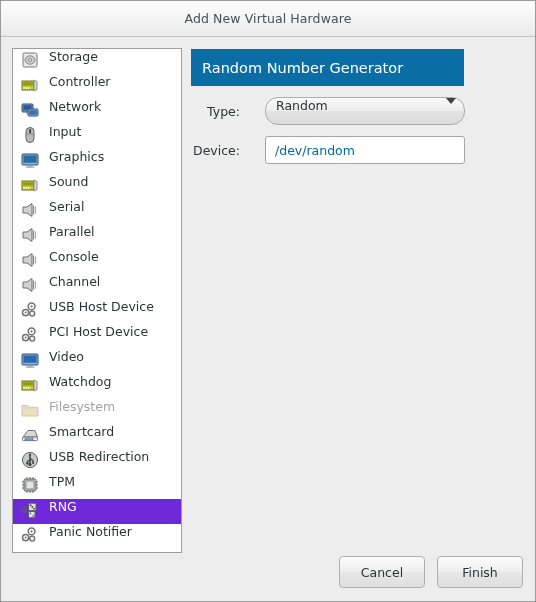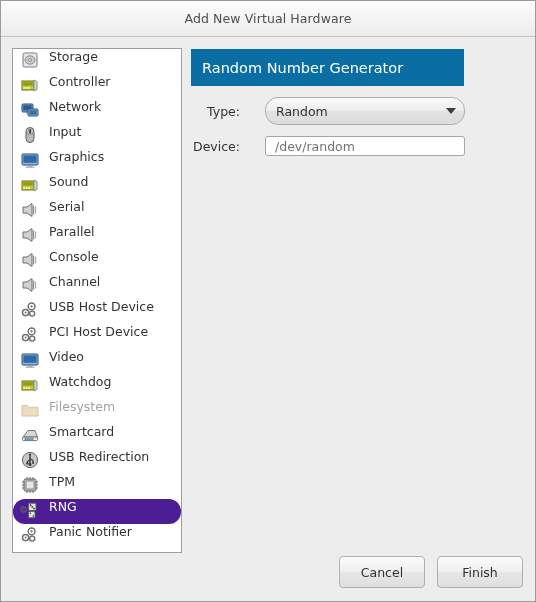--- a/index.html
+++ b/index.html
@@ -32,21 +32,21 @@
     position:absolute;left:11px;top:47px;width:170px;height:505px;
     box-sizing:border-box;
     background:#ffffff;
     border:1px solid #9d9d9d;
     overflow:hidden;
   }
   .row{
     height:25px;display:flex;
     padding-left:6px;box-sizing:border-box;
   }
-  .row.selected{background:#4c1d95;border-radius:12px;}
+  .row.selected{background:#6d28d9;}
   .row.selected .row-label{color:#ffffff;}
   .row.disabled .row-label{color:#a3a3a3;}
   .row-icon{
     width:22px;height:22px;flex:0 0 22px;margin-right:8px;
     display:flex;align-items:center;justify-content:center;
   }
   .row-label{font-size:12.5px;color:#2e3436;white-space:nowrap;}
 
   
   .pane-header{
@@ -62,32 +62,32 @@
   }
   .form-row{display:flex;align-items:center;margin-bottom:11px;gap:16px;}
   .form-label{
     width:58px;flex:0 0 58px;text-align:right;
     padding-right:9px;font-size:12.5px;color:#2e3436;box-sizing:border-box;
   }
   .combo{
     width:200px;height:28px;box-sizing:border-box;
     background:linear-gradient(to bottom,#fafafa 0%,#ededed 48%,#e2e2e2 52%,#dcdcdc 100%);
     border:1px solid #adadad;border-radius:13px;
-    display:flex;align-items:center;justify-content:space-between;
+    display:flex;align-items:flex-start;justify-content:space-between;
     padding:0 8px 0 10px;font-size:12.5px;color:#2e3436;
   }
   .arrow-down{
     width:0;height:0;border-left:5px solid transparent;
     border-right:5px solid transparent;border-top:6px solid #3c4043;
   }
   .textfield{
-    width:200px;height:20px;box-sizing:border-box;
+    width:200px;height:28px;box-sizing:border-box;
     background:#ffffff;border:1px solid #a5a5a5;border-radius:3px;
     display:flex;align-items:center;padding-left:9px;
-    font-size:12.5px;color:#737373;
+    font-size:12.5px;color:#0369a1;
   }
 
   
   .buttons{
     position:absolute;right:12px;bottom:13px;display:flex;gap:12px;
   }
   .btn{
     width:86px;height:32px;box-sizing:border-box;
     background:linear-gradient(to bottom,#fbfbfb 0%,#efefef 48%,#e6e6e6 52%,#dfdfdf 100%);
     border:1px solid #b0b0b0;border-radius:4px;

